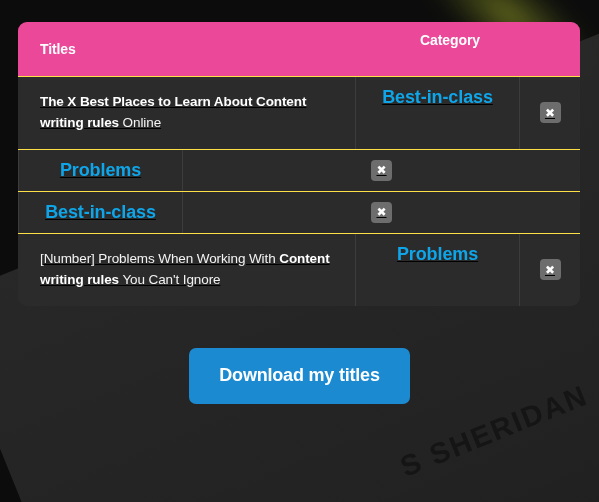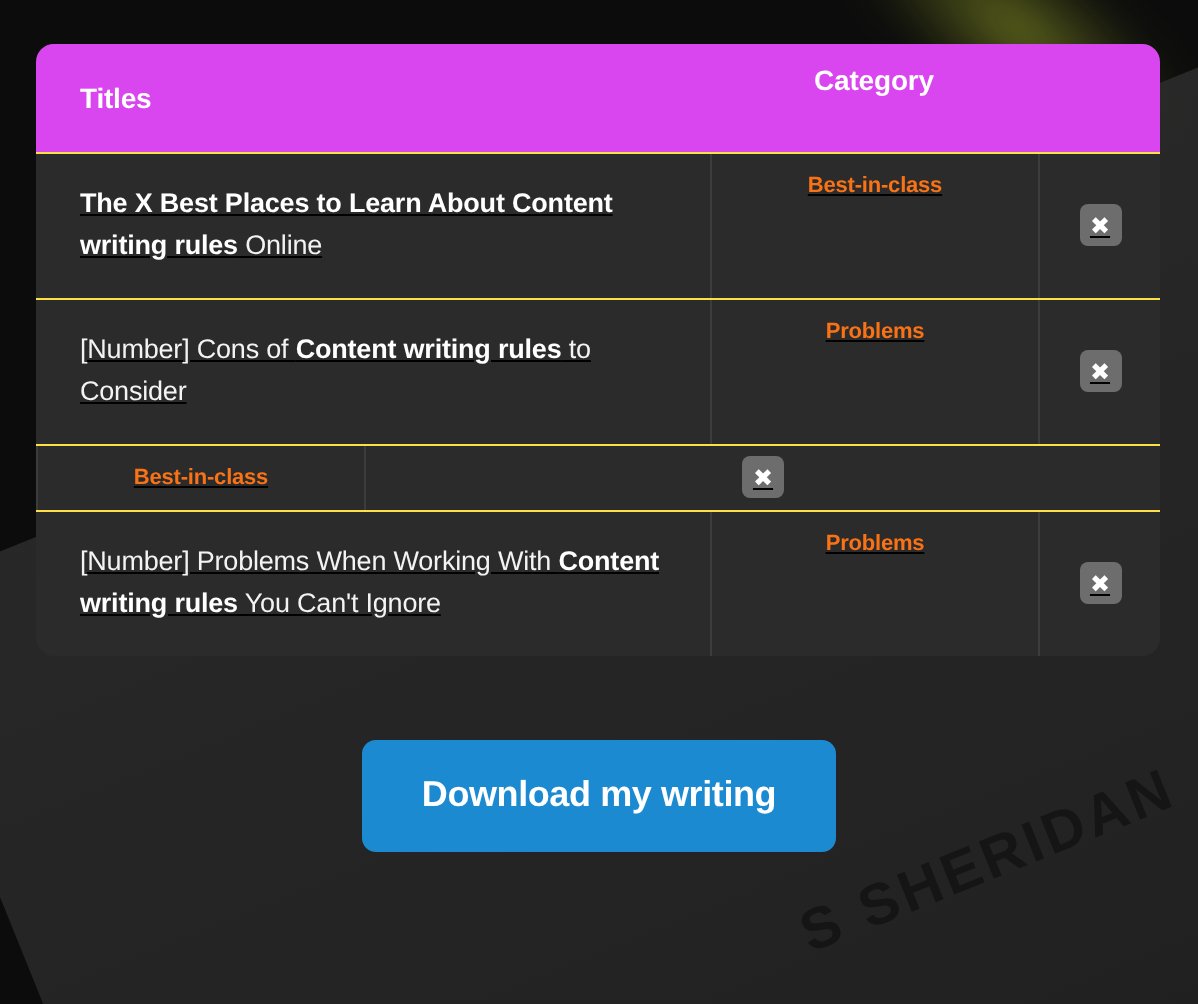--- a/index.html
+++ b/index.html
@@ -92,21 +92,22 @@
     overflow: hidden;
     background: #2b2b2b;
   }
 
   .t-row {
     display: flex;
     align-items: stretch;
   }
 
   .t-head {
-    background: #d946ef;
+    background: #ec4899;
+    gap: 13px;
   }
 
   .t-body-row {
     background: #2b2b2b;
     border-top: 1px solid #fde047;
     text-decoration: underline;
   }
 
   .col-title {
     flex: 0 0 337px;
@@ -147,22 +148,22 @@
     color: #f3f3f3;
     font-size: 13.5px;
     line-height: 1.55;
     font-weight: 400;
     letter-spacing: -0.1px;
   }
   .title-text .kw { font-weight: 700; color: #ffffff; }
   .title-text .lead { font-weight: 700; color: #ffffff; }
 
   .cat-text {
-    color: #f97316;
-    font-size: 11px;
+    color: #0ea5e9;
+    font-size: 18px;
     font-weight: 700;
     letter-spacing: -0.1px;
   }
 
   .delete-btn {
     width: 21px;
     height: 21px;
     border: none;
     border-radius: 4px;
     background: #6d6d6d;
@@ -230,23 +231,20 @@
             <div class="title-text"><span class="lead">The X Best Places to Learn About </span><span class="kw">Content writing rules</span><span> Online</span></div>
           </div>
           <div class="col-category">
             <span class="cat-text">Best-in-class</span>
           </div>
           <div class="col-action">
             <button class="delete-btn">✖</button>
           </div>
         </div>
         <div class="t-row t-body-row">
-          <div class="col-title">
-            <div class="title-text"><span>[Number] Cons of </span><span class="kw">Content writing rules</span><span> to Consider</span></div>
-          </div>
           <div class="col-category">
             <span class="cat-text">Problems</span>
           </div>
           <div class="col-action">
             <button class="delete-btn">✖</button>
           </div>
         </div>
         <div class="t-row t-body-row">
           <div class="col-category">
             <span class="cat-text">Best-in-class</span>
@@ -264,16 +262,16 @@
           </div>
           <div class="col-action">
             <button class="delete-btn">✖</button>
           </div>
         </div>
       </div>
 
   </div>
 
   <div id="download-wrap">
-    <button id="download-button">Download my writing</button>
+    <button id="download-button">Download my titles</button>
   </div>
 
 </div>
 
 </body></html>

